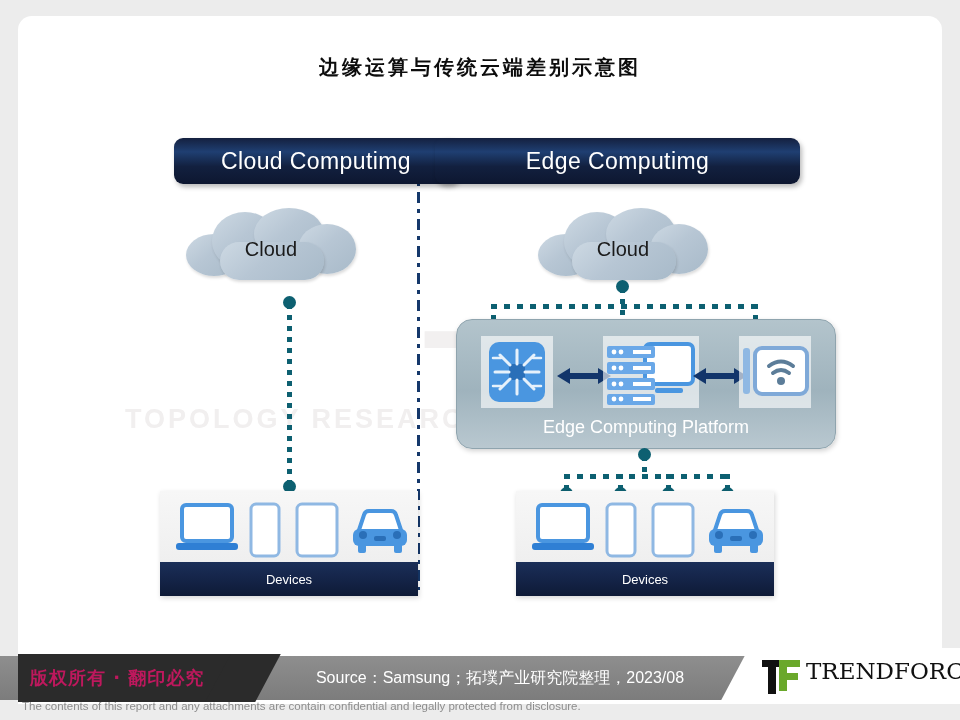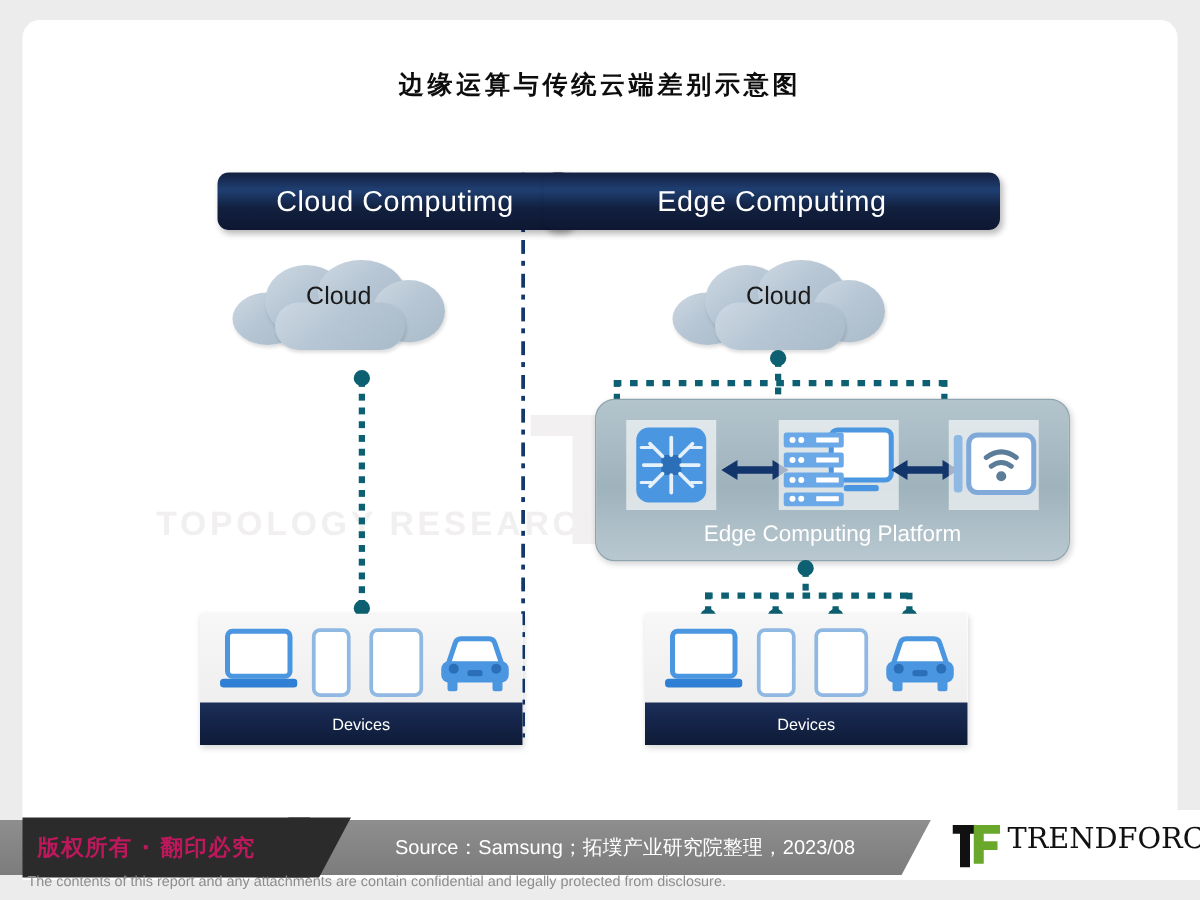--- a/index.html
+++ b/index.html
@@ -82,34 +82,34 @@
     position:absolute;border-radius:50%;
     background:linear-gradient(140deg,#cdd9e3 0%,#b7c6d4 45%,#a8bac9 100%);
     box-shadow:1px 2px 3px rgba(0,0,0,0.14);
   }
   .cloud .b1{left:0;top:26px;width:56px;height:42px;}
   .cloud .b2{left:26px;top:4px;width:66px;height:58px;}
   .cloud .b3{left:68px;top:0px;width:70px;height:52px;}
   .cloud .b4{left:112px;top:16px;width:58px;height:50px;}
   .cloud .b5{left:34px;top:34px;width:104px;height:38px;border-radius:20px;}
   .cloud .lbl{
-    position:absolute;left:0;top:18px;width:170px;text-align:center;
+    position:absolute;left:0;top:30px;width:170px;text-align:center;
     font-size:20px;color:#1a1a1a;z-index:3;
   }
   #cloud-left{left:168px;top:192px;}
   #cloud-right{left:520px;top:192px;}
 
   
   .vline{position:absolute;width:5px;background-image:linear-gradient(#0d6071 50%,transparent 0);background-size:5px 11px;}
   .hline{position:absolute;height:5px;background-image:linear-gradient(to right,#0d6071 50%,transparent 0);background-size:13px 5px;}
   .dot{position:absolute;width:13px;height:13px;border-radius:50%;background:#0d6071;}
 
   
   #edge-platform{
-    position:absolute;left:458px;top:303px;
+    position:absolute;left:438px;top:303px;
     width:378px;height:128px;
     border-radius:16px;
     background:linear-gradient(to bottom,#b3c4cc 0%,#9fb3bd 55%,#b9c8d0 100%);
     border:1px solid #8fa4ae;
     box-shadow:1px 2px 5px rgba(0,0,0,0.18);
   }
   #edge-platform-label{
     position:absolute;left:0;bottom:10px;width:378px;
     text-align:center;color:#ffffff;font-size:18px;
   }

